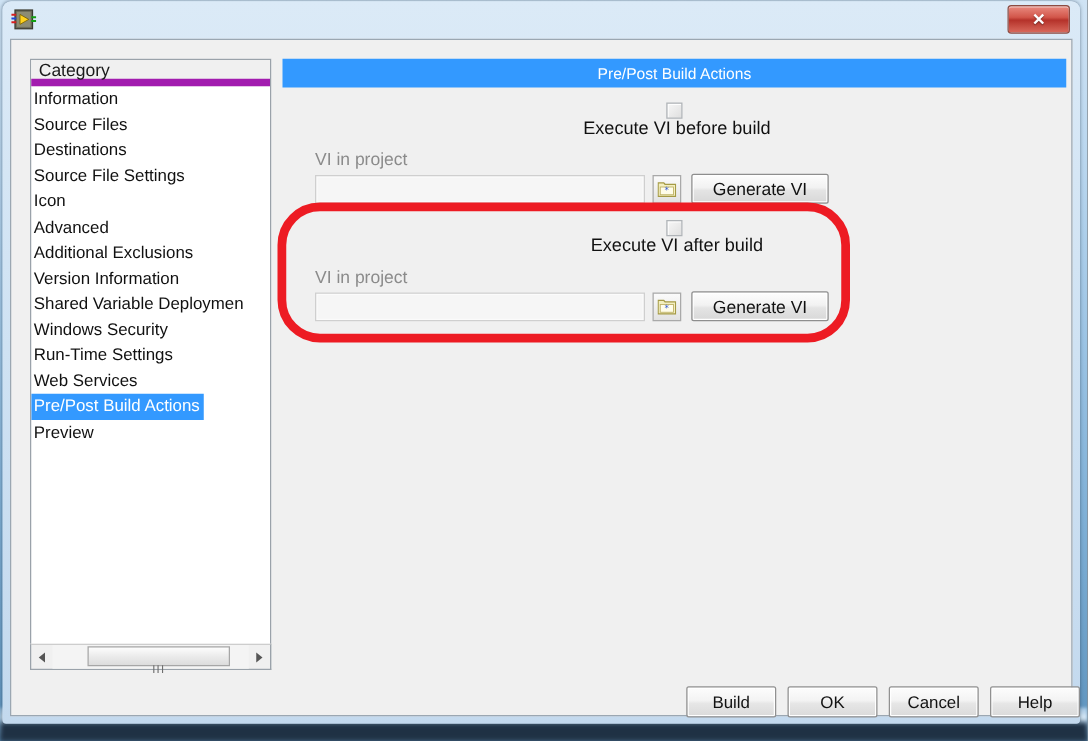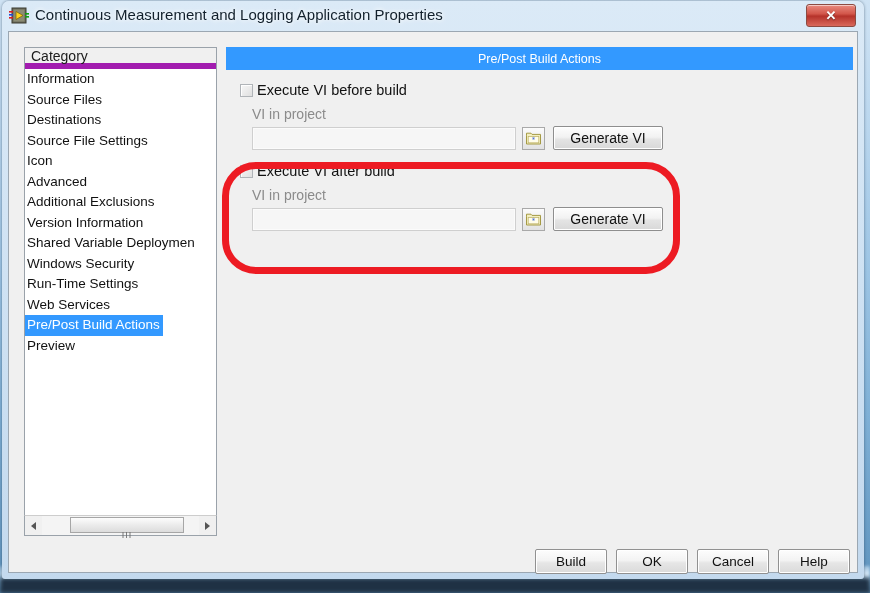--- a/index.html
+++ b/index.html
@@ -246,21 +246,22 @@
     justify-content: center;
     box-sizing: border-box;
   }
 
   .section { position: relative; }
 
   .chk-row {
     display: flex;
     align-items: center;
     margin-top: 12px;
-    margin-left: 14px;
+    margin-left: 4px;
+    flex-direction: column;
   }
   .checkbox {
     width: 13px;
     height: 13px;
     box-sizing: border-box;
     border: 1px solid #b0b4b8;
     background: linear-gradient(135deg, #f7f7f7 0%, #e9e9e9 60%, #dfdfdf 100%);
     box-shadow: inset 1px 1px 0 rgba(255,255,255,.9);
     margin-right: 4px;
     cursor: pointer;
@@ -340,21 +341,20 @@
   
   #button-bar {
     position: absolute;
     left: 0;
     top: 543px;
     width: 862px;
     height: 34px;
     display: flex;
     justify-content: flex-end;
     align-items: center;
-    padding-right: 14px;
     box-sizing: border-box;
     gap: 9px;
     text-align: right;
   }
   .dlg-btn {
     width: 72px;
     height: 25px;
     box-sizing: border-box;
     border: 1px solid #919191;
     border-radius: 2px;
@@ -386,21 +386,20 @@
         <rect x="3" y="2" width="14" height="15" fill="#6b6b5a" stroke="#3b3b30" stroke-width="1"></rect>
         <rect x="4.5" y="3.5" width="11" height="12" fill="#8c8c74"></rect>
         <polygon points="7,5.5 7,13.5 14,9.5" fill="#ffd21e" stroke="#7a6400" stroke-width="0.7"></polygon>
         <rect x="0" y="5" width="4" height="1.6" fill="#d81f1f"></rect>
         <rect x="0" y="8" width="4" height="1.6" fill="#1f48d8"></rect>
         <rect x="0" y="11" width="4" height="1.6" fill="#d81f1f"></rect>
         <rect x="16" y="7" width="4" height="1.6" fill="#11a011"></rect>
         <rect x="16" y="10" width="4" height="1.6" fill="#11a011"></rect>
       </svg>
     </div>
-    <div id="title-text">Continuous Measurement and Logging Application Properties</div>
     <div id="close-button">
       <span class="glyph">✕</span>
     </div>
   </div>
 
   <div id="window-inner-edge"></div>
 
   <div id="category-panel">
     <div id="category-header">Category</div>
     <div id="category-items">

